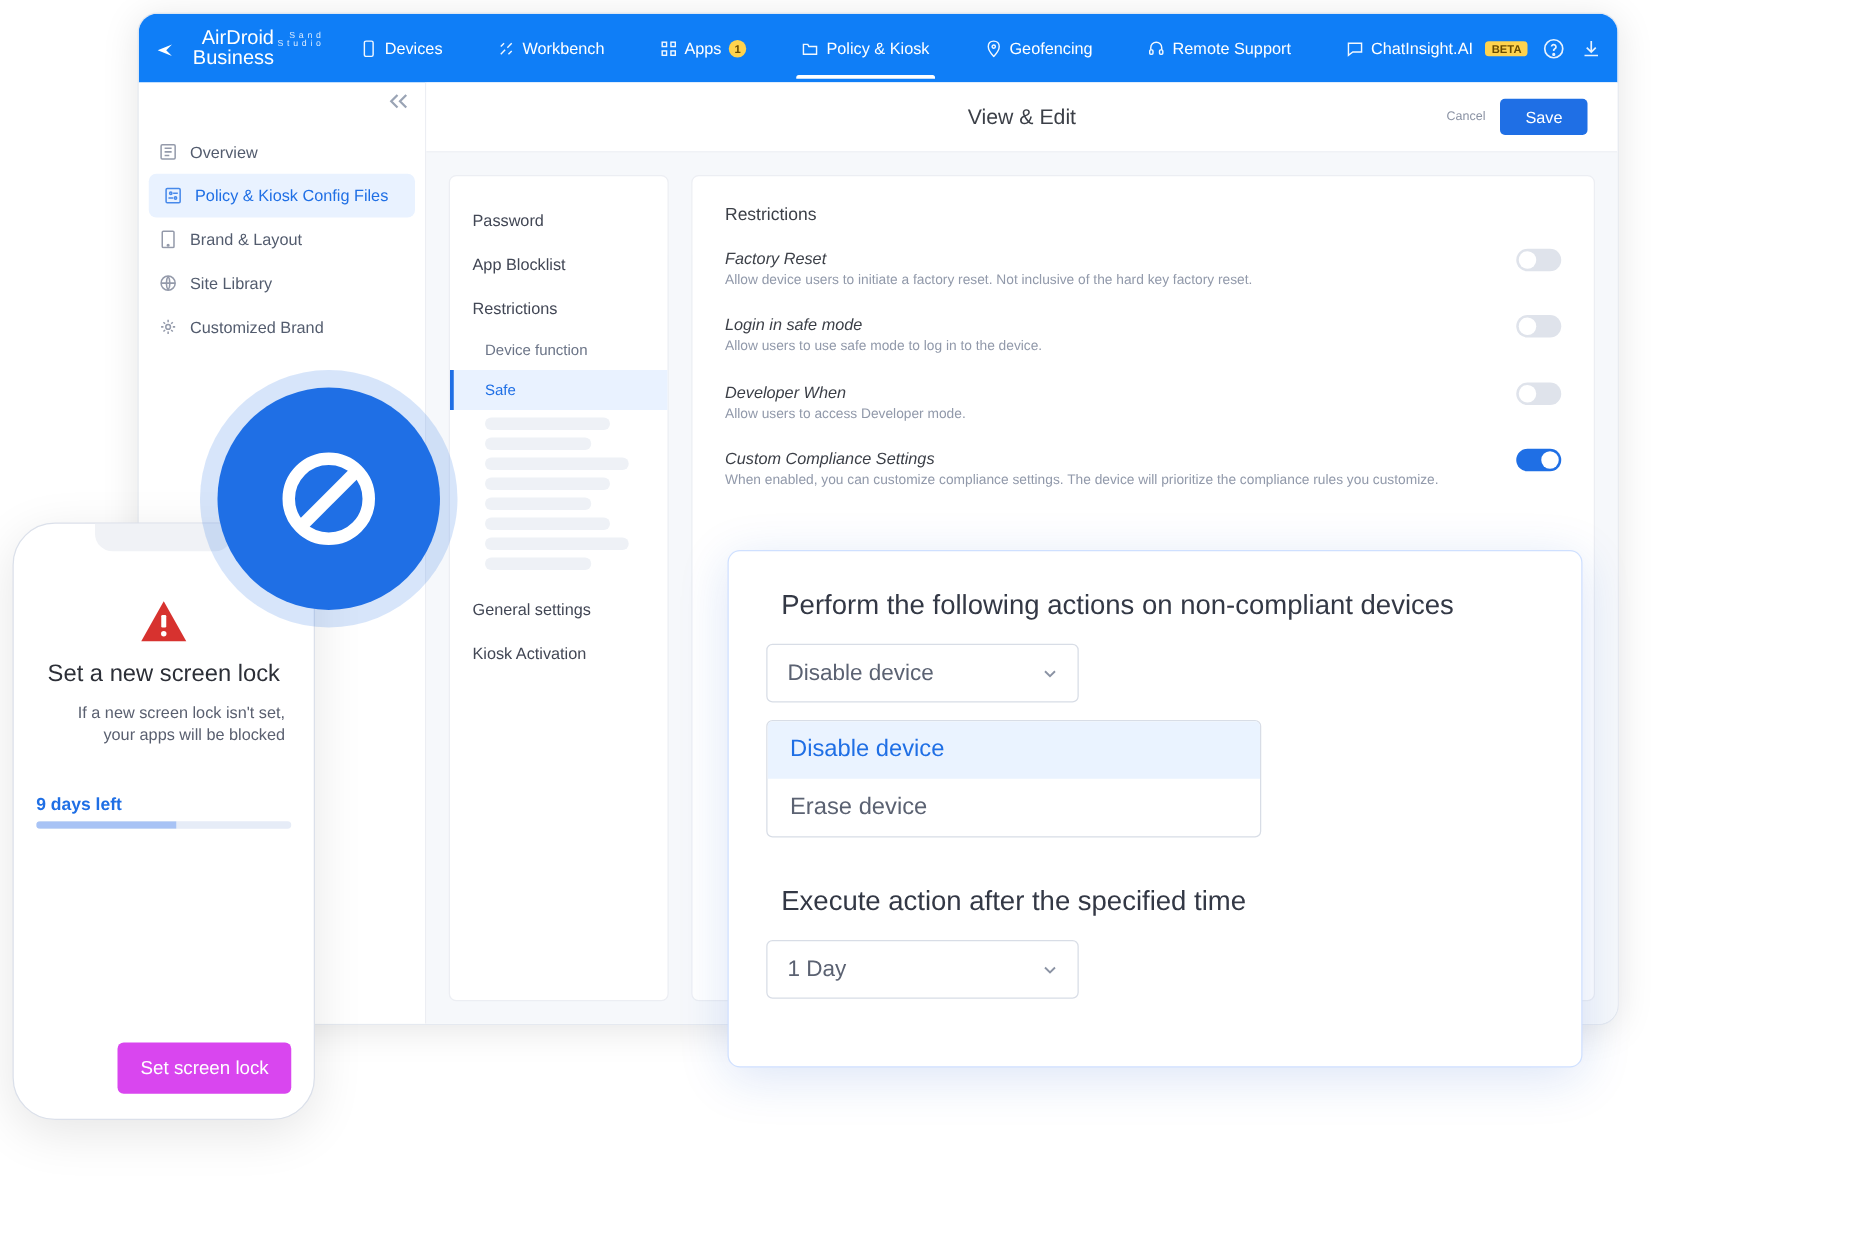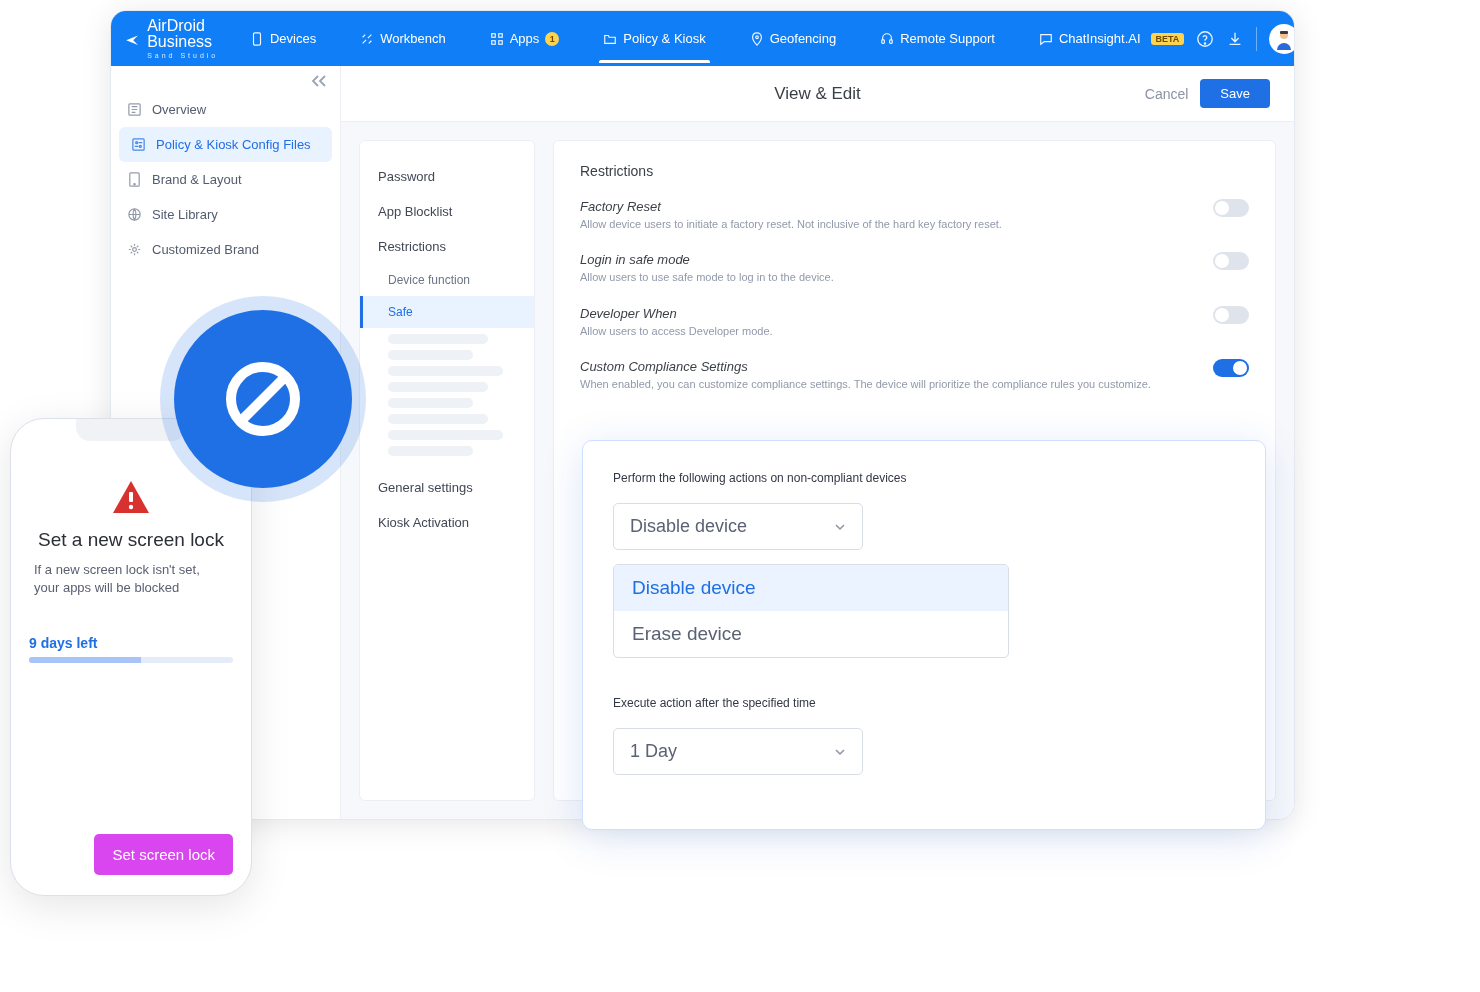--- a/index.html
+++ b/index.html
@@ -5,50 +5,50 @@
 * { box-sizing: border-box; margin: 0; padding: 0; }
 body { font-family: -apple-system, BlinkMacSystemFont, "Segoe UI", Arial, sans-serif; background: #fff; width: 1480px; height: 992px; position: relative; }
 
 
 .app-window { position: absolute; left: 110px; top: 10px; width: 1185px; height: 810px; border-radius: 16px; overflow: hidden; box-shadow: 0 4px 30px rgba(0,0,0,0.1); background: #fff; border: 1px solid #e5e9f0; }
 
 
 .header { background: #0f7ef7; height: 55px; display: flex; align-items: center; padding: 0 14px; color: #fff; }
 .brand { display: flex; align-items: center; gap: 8px; margin-right: 16px; }
 .brand-logo { width: 24px; height: 24px; }
-.brand-text { display: flex; flex-direction: column; line-height: 1; }
+.brand-text { display: flex; flex-direction: row; line-height: 1; text-align: right; }
 .brand-title { font-size: 16px; font-weight: 500; }
 .brand-sub { font-size: 7px; letter-spacing: 3px; opacity: 0.85; margin-top: 2px; }
 .nav { display: flex; align-items: flex-end; gap: 20px; flex: 1; }
 .nav-item { display: flex; align-items: center; gap: 6px; padding: 17px 12px; font-size: 13px; cursor: pointer; position: relative; white-space: nowrap; }
 .nav-item.active::after { content: ""; position: absolute; bottom: 0; left: 8px; right: 8px; height: 3px; background: #fff; border-radius: 2px 2px 0 0; }
 .nav-icon { width: 14px; height: 14px; opacity: 0.95; }
 .beta-badge { background: #ffd34e; color: #6a4b00; font-size: 9px; font-weight: 700; padding: 1px 5px; border-radius: 3px; margin-left: 4px; }
 .notif-dot { width: 14px; height: 14px; background: #ffd34e; border-radius: 50%; display: inline-flex; align-items: center; justify-content: center; font-size: 9px; color: #6a4b00; font-weight: 700; }
 .header-right { display: flex; align-items: center; gap: 12px; }
 .header-icon { width: 18px; height: 18px; opacity: 0.9; cursor: pointer; }
 .divider { width: 1px; height: 24px; background: rgba(255,255,255,0.4); }
 .avatar { width: 30px; height: 30px; border-radius: 50%; background: #fff; display: flex; align-items: center; justify-content: center; font-size: 18px; }
 
 
 .body { display: flex; height: calc(100% - 55px); }
 
 
-.sidebar { width: 230px; background: #fff; border-right: 1px solid #eceef3; padding-top: 8px; position: relative; }
+.sidebar { width: 230px; background: #fff; border-right: 1px solid #eceef3; padding-top: 20px; position: relative; }
 .collapse-btn { position: absolute; right: 12px; top: 8px; color: #9aa4b5; cursor: pointer; }
 .side-item { display: flex; align-items: center; gap: 10px; padding: 10px 16px; font-size: 13px; color: #535c6e; cursor: pointer; }
 .side-item.active { background: #e9f2ff; color: #1f6fe5; border-radius: 6px; margin: 0 8px; padding-left: 12px; }
 .side-icon { width: 15px; height: 15px; opacity: 0.8; }
 
 
 .page-body { flex: 1; background: #f6f8fb; display: flex; flex-direction: column; }
 .page-header { background: #fff; height: 56px; padding: 0 24px; display: flex; align-items: center; justify-content: center; position: relative; border-bottom: 1px solid #eceef3; }
 .page-title { font-size: 17px; color: #3b3f47; font-weight: 500; }
 .page-actions { position: absolute; right: 24px; display: flex; gap: 12px; align-items: center; }
-.btn-cancel { color: #8b93a4; font-size: 14px; cursor: pointer; }
+.btn-cancel { color: #8b93a4; font-size: 10px; cursor: pointer; }
 .btn-save { background: #1f6fe5; color: #fff; padding: 7px 20px; border-radius: 4px; font-size: 13px; cursor: pointer; border: none; }
 
 
 .content { display: flex; gap: 18px; padding: 18px; flex: 1; overflow: hidden; }
 .subnav { width: 176px; background: #fff; border-radius: 6px; border: 1px solid #eceef3; padding: 18px 0; }
 .subnav-item { padding: 10px 18px; font-size: 13px; color: #424755; cursor: pointer; font-weight: 500; }
 .subnav-sub { padding: 9px 18px 9px 28px; font-size: 12px; color: #6b7487; cursor: pointer; }
 .subnav-sub.active { background: #e9f2ff; color: #1f6fe5; border-left: 3px solid #1f6fe5; padding-left: 25px; }
 .subnav-placeholder { margin: 6px 18px 6px 28px; height: 10px; background: #eef1f6; border-radius: 5px; }
 .subnav-placeholder.w1 { width: 100px; }
@@ -62,33 +62,33 @@
 .setting-left { flex: 1; margin-right: 30px; }
 .setting-title { font-size: 13px; color: #3b3f47; margin-bottom: 3px; font-style: italic; }
 .setting-desc { font-size: 11px; color: #9199aa; line-height: 1.4; }
 .toggle { width: 36px; height: 18px; background: #dfe3eb; border-radius: 10px; position: relative; cursor: pointer; flex-shrink: 0; }
 .toggle::after { content: ""; position: absolute; width: 14px; height: 14px; background: #fff; border-radius: 50%; top: 2px; left: 2px; transition: all 0.2s; }
 .toggle.on { background: #1f6fe5; }
 .toggle.on::after { left: 20px; }
 
 
 .compliance-card { position: absolute; left: 582px; top: 440px; width: 684px; background: #fff; border: 1px solid #cfe0ff; border-radius: 10px; padding: 30px 30px 40px; box-shadow: 0 8px 40px rgba(20,80,200,0.15); }
-.compliance-title { font-size: 12px; color: #333845; margin-bottom: 18px; }
+.compliance-title { font-size: 22px; color: #333845; margin-bottom: 18px; margin-left: 12px; }
 .select-box { border: 1px solid #d8dde6; border-radius: 5px; padding: 12px 16px; width: 250px; display: flex; justify-content: space-between; align-items: center; cursor: pointer; font-size: 18px; color: #5b6272; margin-bottom: 14px; }
 .chevron { width: 12px; height: 12px; }
 .dropdown { border: 1px solid #d8dde6; border-radius: 5px; width: 396px; margin-bottom: 38px; overflow: hidden; }
 .dropdown-item { padding: 12px 18px; font-size: 19px; cursor: pointer; color: #5b6272; }
 .dropdown-item.selected { background: #eaf3ff; color: #1f6fe5; }
 
 
 .phone { position: absolute; left: 10px; top: 418px; width: 242px; height: 478px; background: #fff; border-radius: 34px; border: 1px solid #dbe0ea; box-shadow: 0 10px 40px rgba(0,0,0,0.1); padding: 40px 18px 18px; }
 .phone-notch { position: absolute; top: 0; left: 50%; transform: translateX(-50%); width: 110px; height: 22px; background: #f0f2f6; border-radius: 0 0 14px 14px; }
 .warn-icon { display: block; margin: 20px auto 14px; }
 .phone-title { font-size: 19px; font-weight: 500; text-align: center; color: #2c2f37; margin-bottom: 10px; }
-.phone-desc { font-size: 13px; color: #5a6070; text-align: left; line-height: 1.4; margin-bottom: 38px; padding: 0 5px; }
+.phone-desc { font-size: 13px; color: #5a6070; text-align: right; line-height: 1.4; margin-bottom: 38px; padding: 0 5px; }
 .days-left { font-size: 14px; color: #1f6fe5; margin-bottom: 6px; font-weight: bold; }
 .progress { height: 6px; background: #e6ecf7; border-radius: 3px; overflow: hidden; }
 .progress-fill { height: 100%; background: #a8c3f5; width: 55%; }
 .phone-btn { position: absolute; bottom: 20px; right: 18px; background: #d946ef; color: #fff; padding: 12px 18px; border-radius: 5px; font-size: 15px; border: none; cursor: pointer; }
 
 
 .prohibit { position: absolute; left: 174px; top: 310px; width: 178px; height: 178px; background: #1f6fe5; border-radius: 50%; display: flex; align-items: center; justify-content: center; box-shadow: 0 0 0 14px rgba(31,111,229,0.18); }
 .prohibit svg { width: 82px; height: 82px; }
 </style>
 </head>

